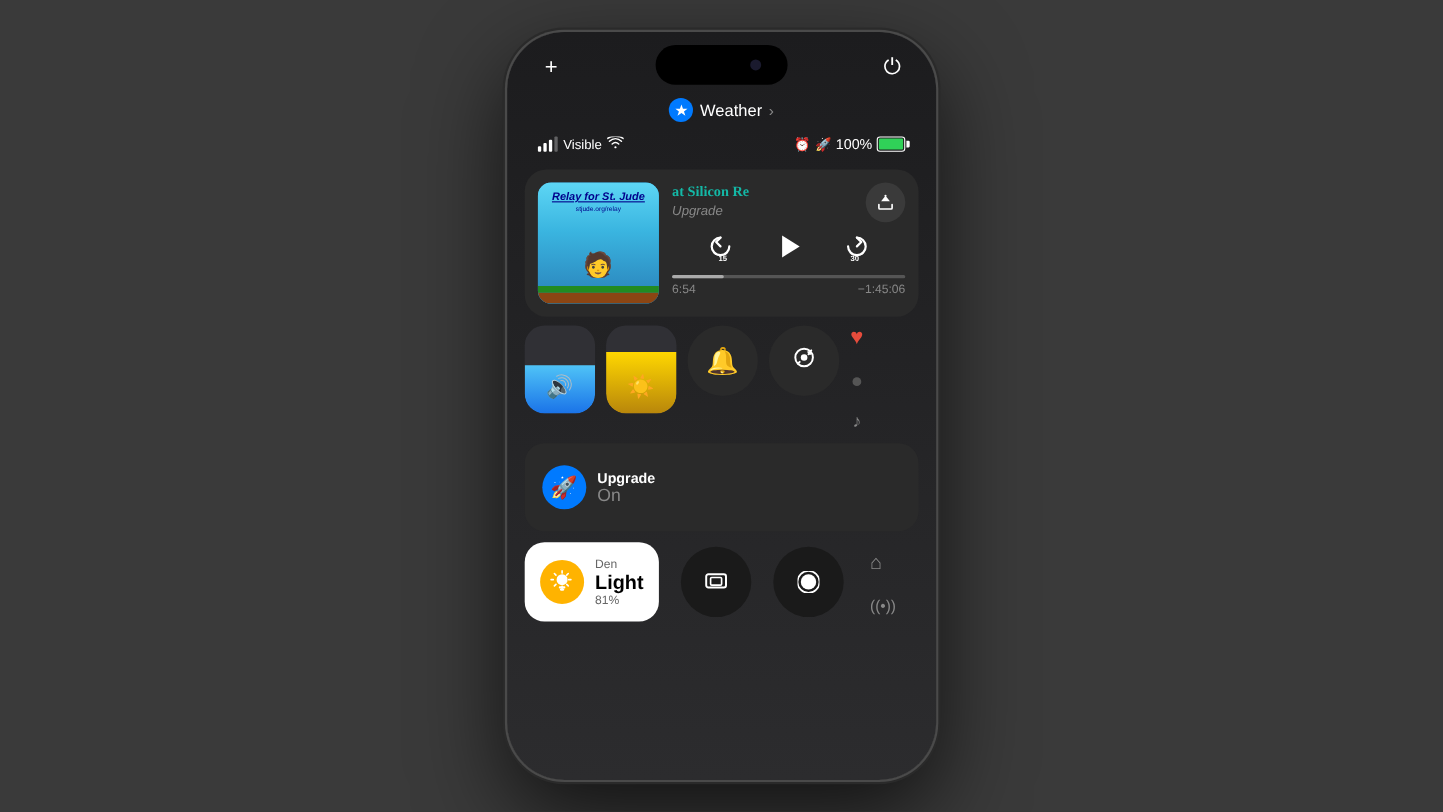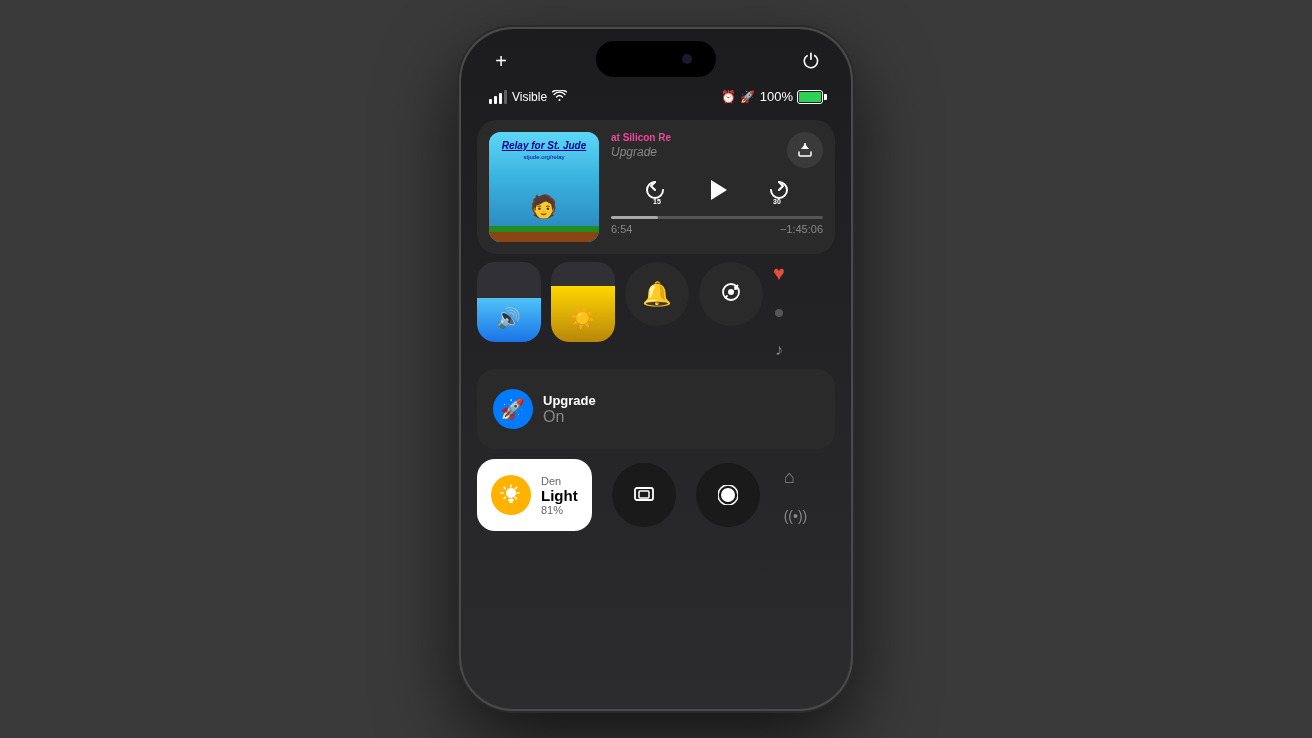--- a/index.html
+++ b/index.html
@@ -226,27 +226,28 @@
       min-width: 0;
     }
 
     .podcast-title-row {
       display: flex;
       justify-content: space-between;
       align-items: flex-start;
     }
 
     .podcast-title {
-      color: #ec4899;
-      font-size: 10px;
+      color: #14b8a6;
+      font-size: 13px;
       font-weight: 600;
       white-space: nowrap;
       overflow: hidden;
       text-overflow: ellipsis;
       max-width: 120px;
+      font-family: Liberation Serif, serif;
     }
 
     .podcast-subtitle {
       color: #888;
       font-size: 12px;
       margin-top: 2px;
       font-style: italic;
     }
 
     .airplay-btn {
@@ -445,21 +446,21 @@
       display: flex;
       flex-direction: column;
     }
 
     .light-location {
       font-size: 11px;
       color: #666;
     }
 
     .light-label {
-      font-size: 15px;
+      font-size: 18px;
       font-weight: 600;
     }
 
     .light-pct {
       font-size: 11px;
       color: #666;
     }
 
     .screen-mirror-btn {
       width: 64px;
@@ -507,20 +508,29 @@
     <div class="top-bar">
       <div class="top-icon">
         <span>+</span>
       </div>
       <div style="width:120px;"></div>
       <div class="top-icon">
         <span>⏻</span>
       </div>
     </div>
 
+    <div class="notification-bar">
+      <div class="weather-icon-circle">
+        <svg width="13" height="13" viewBox="0 0 13 13" fill="none">
+          <polygon points="6.5,1 7.9,4.8 12,4.8 8.8,7.4 10.1,11.2 6.5,8.8 2.9,11.2 4.2,7.4 1,4.8 5.1,4.8" fill="white"></polygon>
+        </svg>
+      </div>
+      <span style="color:#fff;font-size:15px;font-weight:500;">Weather</span>
+      <span style="color:#888;font-size:14px;">›</span>
+    </div>
 
     <div class="status-bar">
       <div class="status-left">
         <div class="signal-bars">
           <div class="signal-bar" style="height:5px;"></div>
           <div class="signal-bar" style="height:8px;"></div>
           <div class="signal-bar" style="height:11px;"></div>
           <div class="signal-bar" style="height:14px; opacity:0.3;"></div>
         </div>
         <span style="color:#fff;font-size:12px;">Visible</span>

